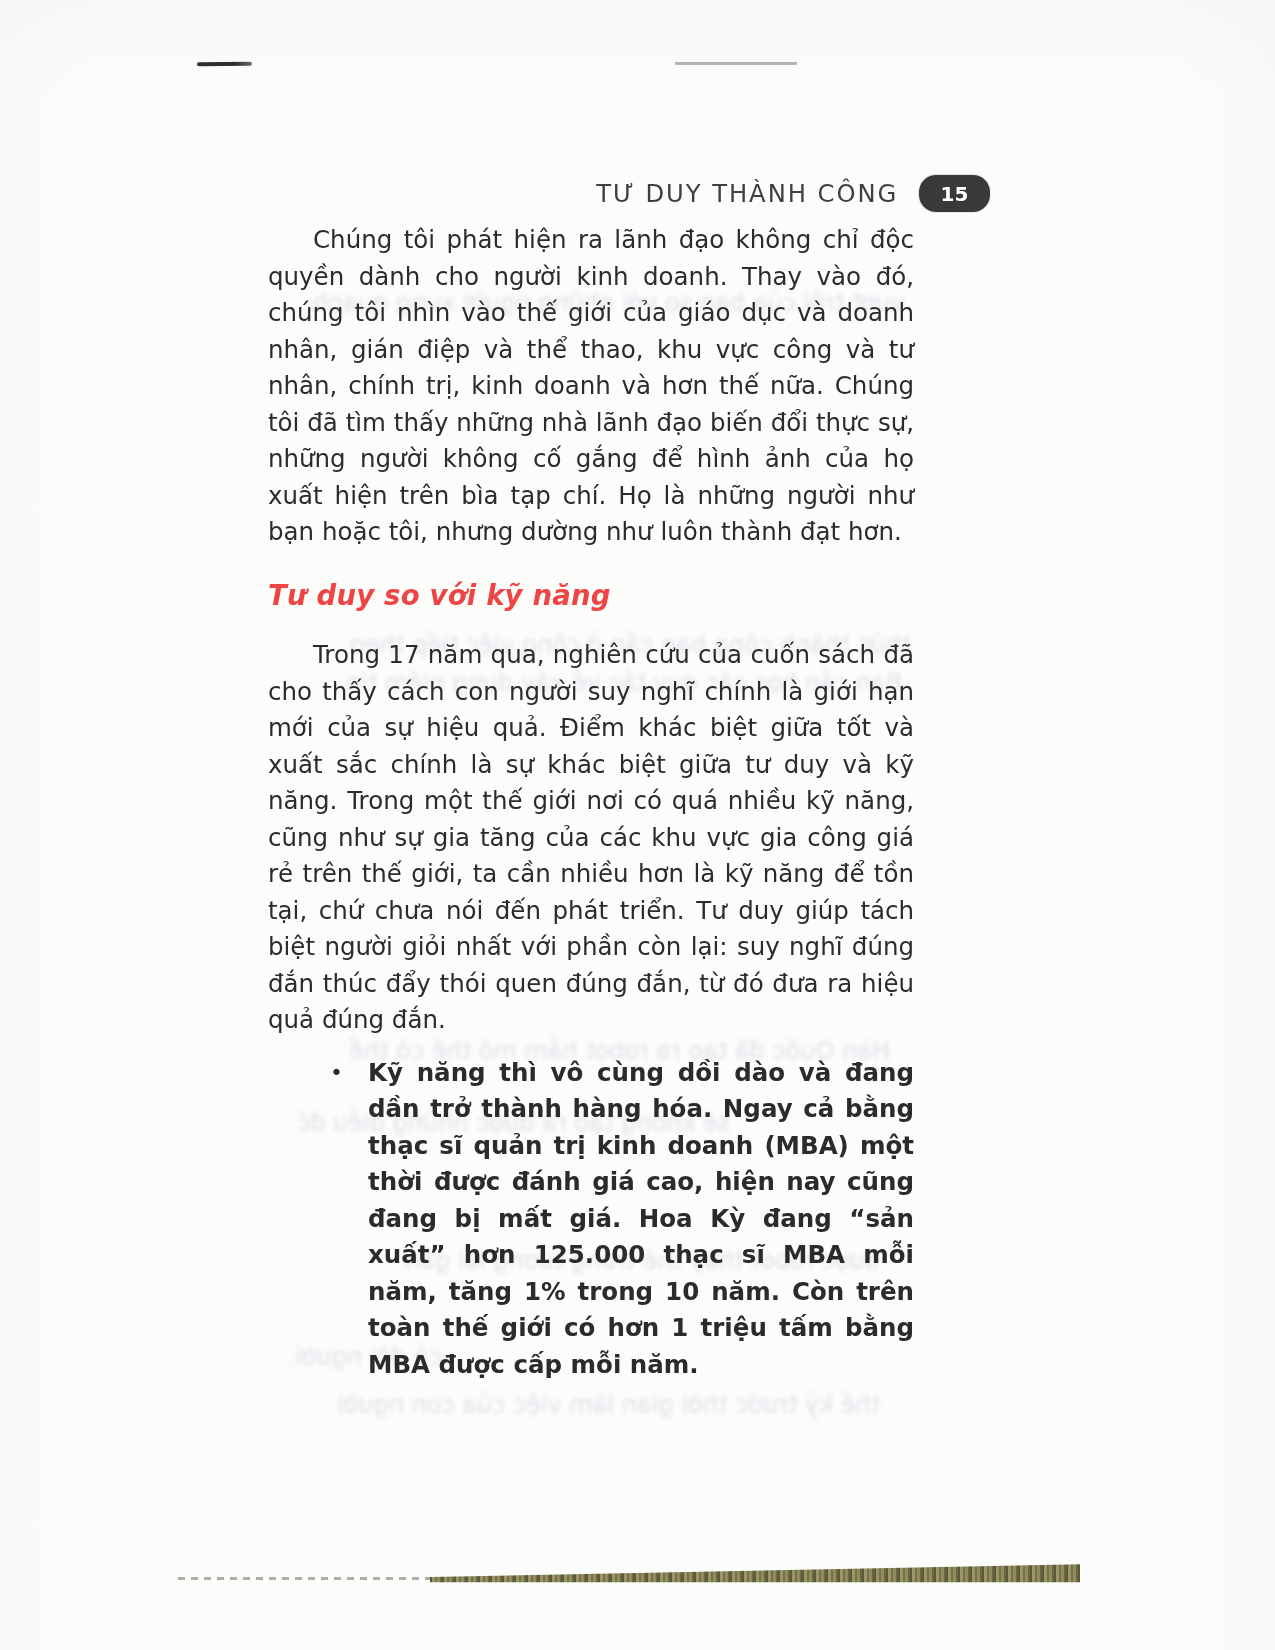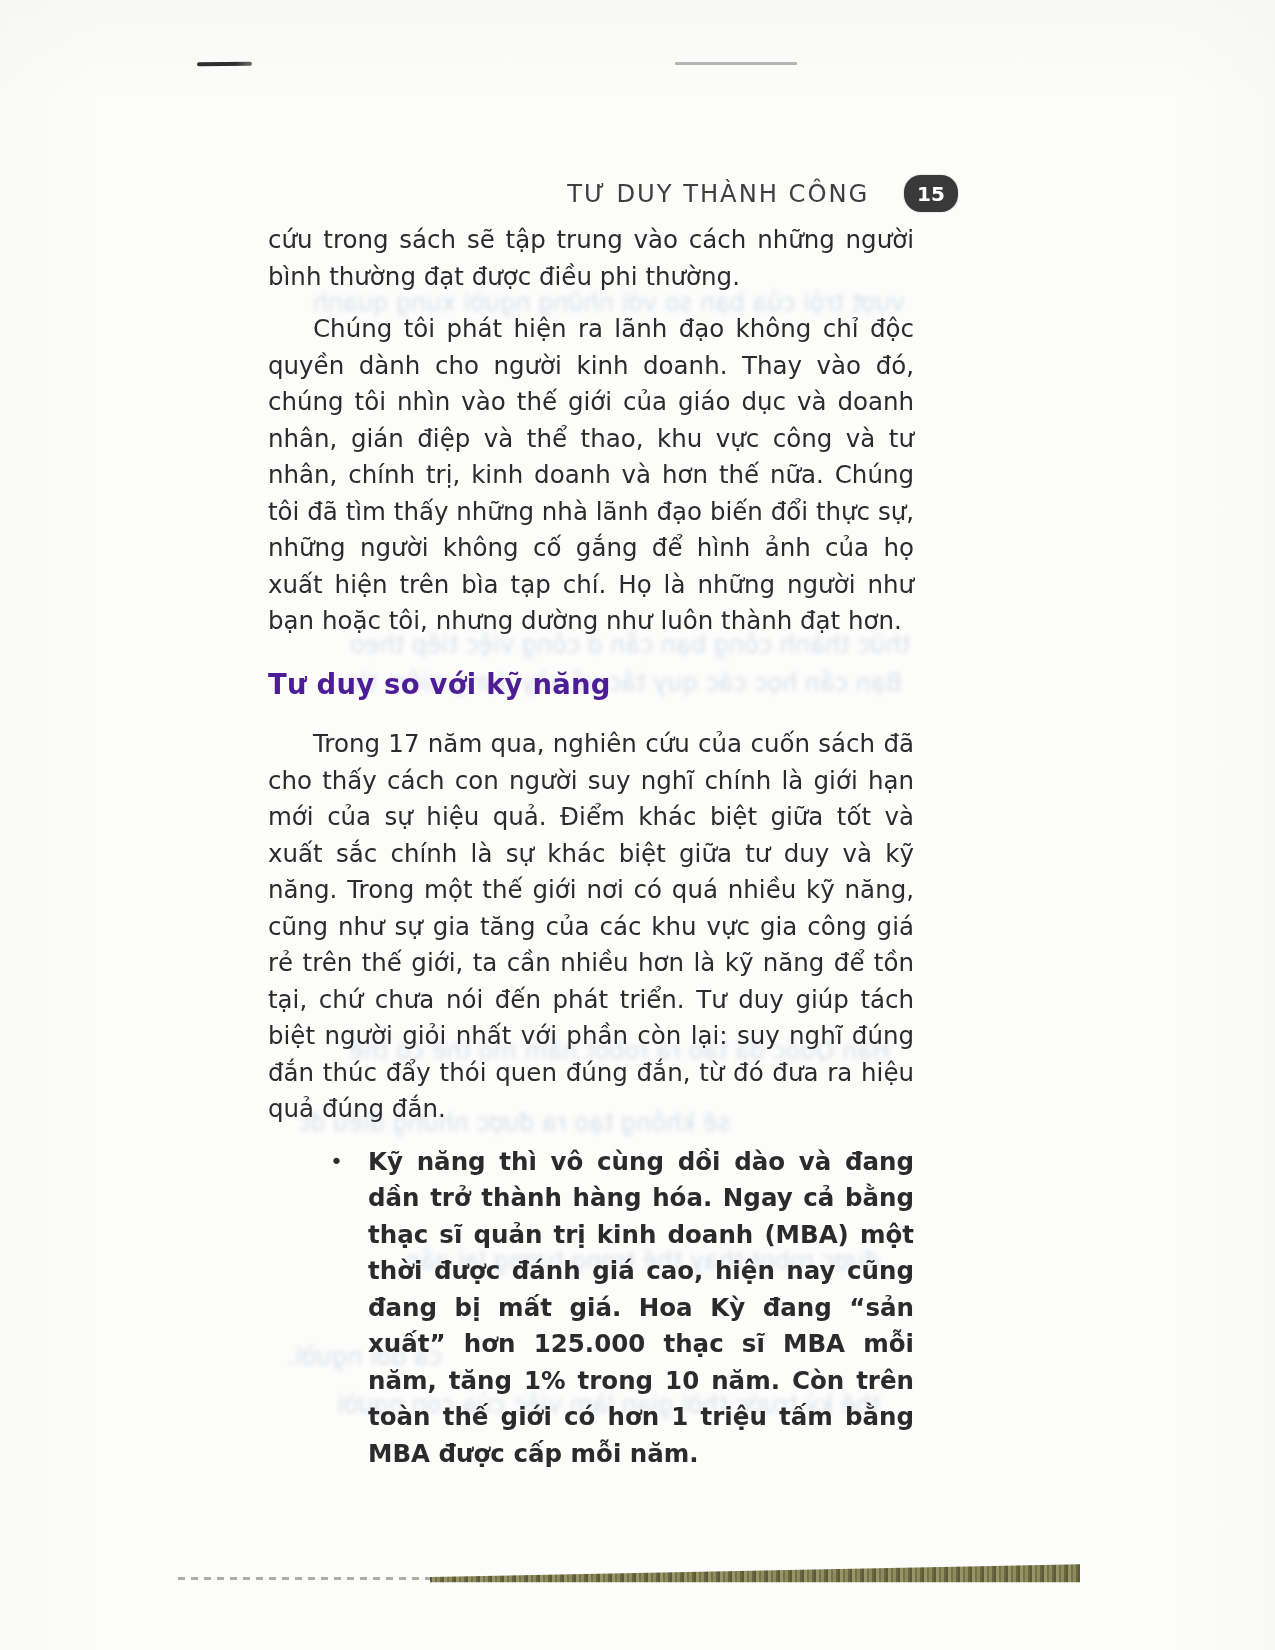--- a/index.html
+++ b/index.html
@@ -11,44 +11,44 @@
       linear-gradient(90deg, rgba(246,246,244,.5) 0%, rgba(252,252,251,0) 8%, rgba(252,252,251,0) 92%, rgba(246,246,243,.6) 100%),
       #fcfcfb;
     font-family:"DejaVu Sans", sans-serif;
     overflow:hidden;
     -webkit-font-smoothing:antialiased;
   }
 
   
   .page-header {
     position:absolute; top:175px; left:0; width:958px;
-    display:flex; justify-content:flex-end; align-items:center; gap:35px;
+    display:flex; justify-content:flex-end; align-items:center; gap:21px;padding-left:32px;
   }
   .running-title {
     font-size:25px; color:#3f3f3f; letter-spacing:2px;
     transform:scaleX(.97); transform-origin:right center; white-space:nowrap;
   }
   .page-badge {
-    width:54px; height:37px; background:#393939; border-radius:17px;
+    width:71px; height:37px; background:#393939; border-radius:17px;
     color:#ffffff; font-size:20px; font-weight:bold;
     display:flex; align-items:center; justify-content:center;
     box-shadow:0 0 0 1px rgba(0,0,0,.08);
   }
 
   
   .text-column {
     position:absolute; left:268px; top:222px; width:646px;
     font-size:24.5px; line-height:36.5px; color:#2b2b2b;
     text-align:justify;
   }
   .para { margin:0 0 16px 0; text-indent:45px; }
   .para.no-indent { text-indent:0; }
   .section-heading {
-    font-size:27.5px; font-weight:bold; 
-    color:#4c1d95; margin:26px 0 24px 0; text-align:left; letter-spacing:.2px;
+    font-size:27.5px; font-weight:bold; font-style:italic;
+    color:#ef4444; margin:26px 0 24px 0; text-align:left; letter-spacing:.2px;
   }
   .bullet-list { margin:2px 0 0 0; padding:0; list-style:none; }
   .bullet-item { display:flex; margin-left:62px; }
   .bullet-glyph { flex:none; width:38px; font-size:22px; line-height:36.5px; color:#2b2b2b; }
   .bullet-text { flex:1; text-align:justify;font-weight:bold; }
 
   
   .artifact-line-a {
     position:absolute; left:197px; top:62px; width:55px; height:4px;
     background:linear-gradient(90deg,#2f2f2f 70%, #6b6b6b);
@@ -92,21 +92,20 @@
 <div class="ghost" style="left:272px; top:1342px; width:170px;">cả đời người.</div>
 
 <header class="page-header">
   <span class="running-title">TƯ DUY THÀNH CÔNG</span>
   <span class="page-badge">
     <span>15</span>
   </span>
 </header>
 
 <main class="text-column">
-  <p class="para no-indent">cứu trong sách sẽ tập trung vào cách những người bình thường đạt được điều phi thường.</p>
   <p class="para">Chúng tôi phát hiện ra lãnh đạo không chỉ độc quyền dành cho người kinh doanh. Thay vào đó, chúng tôi nhìn vào thế giới của giáo dục và doanh nhân, gián điệp và thể thao, khu vực công và tư nhân, chính trị, kinh doanh và hơn thế nữa. Chúng tôi đã tìm thấy những nhà lãnh đạo biến đổi thực sự, những người không cố gắng để hình ảnh của họ xuất hiện trên bìa tạp chí. Họ là những người như bạn hoặc tôi, nhưng dường như luôn thành đạt hơn.</p>
 
   <h2 class="section-heading">Tư duy so với kỹ năng</h2>
 
   <p class="para">Trong 17 năm qua, nghiên cứu của cuốn sách đã cho thấy cách con người suy nghĩ chính là giới hạn mới của sự hiệu quả. Điểm khác biệt giữa tốt và xuất sắc chính là sự khác biệt giữa tư duy và kỹ năng. Trong một thế giới nơi có quá nhiều kỹ năng, cũng như sự gia tăng của các khu vực gia công giá rẻ trên thế giới, ta cần nhiều hơn là kỹ năng để tồn tại, chứ chưa nói đến phát triển. Tư duy giúp tách biệt người giỏi nhất với phần còn lại: suy nghĩ đúng đắn thúc đẩy thói quen đúng đắn, từ đó đưa ra hiệu quả đúng đắn.</p>
 
   <ul class="bullet-list">
     <li class="bullet-item">
       <span class="bullet-glyph">•</span>
       <span class="bullet-text">Kỹ năng thì vô cùng dồi dào và đang dần trở thành hàng hóa. Ngay cả bằng thạc sĩ quản trị kinh doanh (MBA) một thời được đánh giá cao, hiện nay cũng đang bị mất giá. Hoa Kỳ đang “sản xuất” hơn 125.000 thạc sĩ MBA mỗi năm, tăng 1% trong 10 năm. Còn trên toàn thế giới có hơn 1 triệu tấm bằng MBA được cấp mỗi năm.</span>

